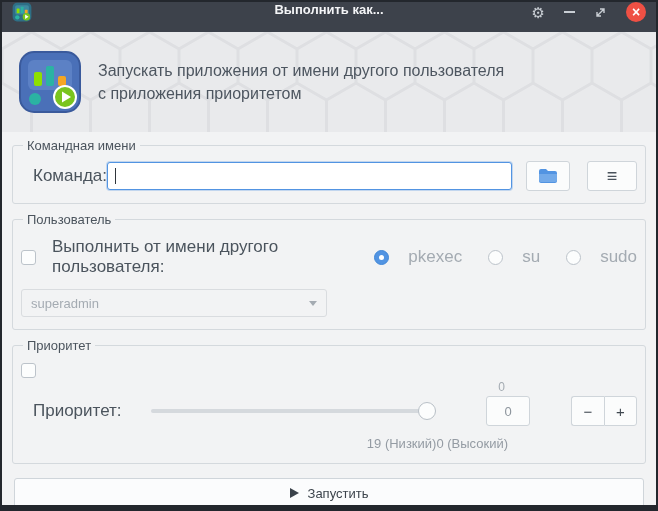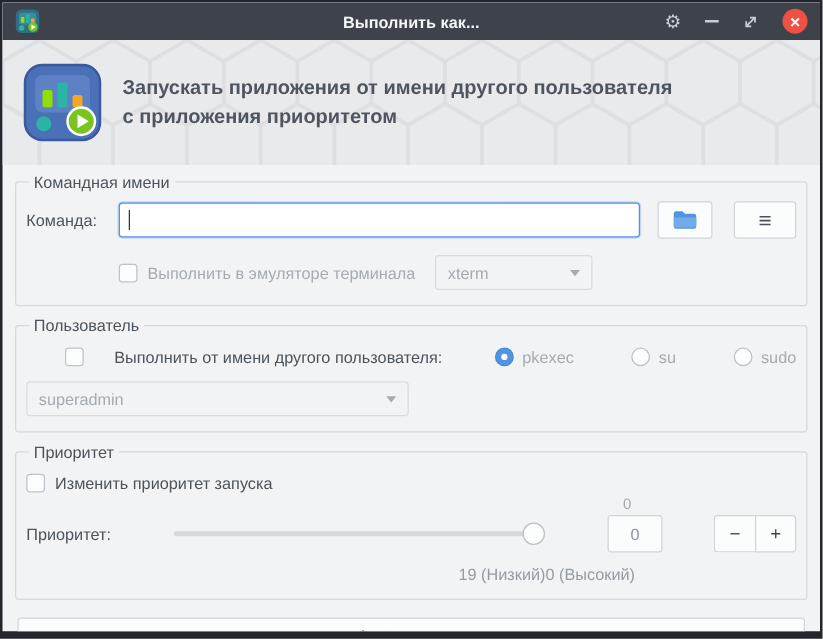--- a/index.html
+++ b/index.html
@@ -16,21 +16,21 @@
     background: #f2f3f4;
     position: relative;
     overflow: hidden;
   }
 
   
   .titlebar {
     height: 30px;
     background: #3d424b;
     display: flex;
-    align-items: center;
+    align-items: flex-start;
     padding: 0 10px;
     position: relative;
   }
   .tb-title {
     position: absolute;
     left: 0; right: 0;
     text-align: center;
     color: #f4f5f7;
     font-size: 13px;
     font-weight: bold;
@@ -63,41 +63,41 @@
     display: flex;
     align-items: center;
     gap: 16px;
     padding: 0 16px;
     overflow: hidden;
   }
   .hexbg { position: absolute; inset: 0; }
   .header-inner { position: relative; display: flex; align-items: center; gap: 16px; }
   .header-title {
     font-size: 16px;
-    font-weight: bold;
+    font-weight: normal;
     color: #4d5660;
     line-height: 1.45;
   }
 
   
   fieldset {
     border: 1px solid #d4d9dd;
     border-radius: 3px;
     margin: 6px 10px 0;
     padding: 2px 8px 12px;
   }
   fieldset.mt8 { margin-top: 8px; }
   legend {
     font-size: 13px;
     color: #4b545d;
     padding: 0 4px;
     margin-left: 2px;
   }
   .row { display: flex; align-items: center; }
-  .lbl { font-size: 13px; color: #4b545d; }
+  .lbl { font-size: 17px; color: #4b545d; margin-left: 12px; }
   .dis { color: #a4abb2; }
 
   
   .cmd-row { margin-top: 6px; }
   .cmd-label { width: 74px; flex: none; }
   .input-wrap { flex: 1; position: relative; }
   .cmd-input {
     width: 100%;
     height: 28px;
     border: 1px solid #5294e2;
@@ -146,21 +146,21 @@
   .combo .arrow {
     margin-left: auto;
     width: 0; height: 0;
     border-left: 4px solid transparent;
     border-right: 4px solid transparent;
     border-top: 5px solid #a4abb2;
   }
   .term-combo { width: 126px; margin-left: 8px; }
 
   
-  .user-row1 { margin-top: 8px; gap: 24px; justify-content: flex-end; }
+  .user-row1 { margin-top: 8px; gap: 4px; justify-content: flex-end; }
   .radio-item { display: flex; align-items: center; gap: 7px; margin-left: 22px; }
   .radio-item.first { margin-left: 18px; }
   .radio {
     width: 15px; height: 15px;
     border: 1px solid #bcc3ca;
     border-radius: 50%;
     background: #fcfdfd;
     flex: none;
     cursor: default;
   }
@@ -308,28 +308,20 @@
       <button class="toolbtn folder-btn">
         <svg width="20" height="16" viewBox="0 0 20 16">
           <path d="M1 3 a2 2 0 0 1 2 -2 h5 l2 2 h7 a2 2 0 0 1 2 2 v8 a2 2 0 0 1 -2 2 h-14 a2 2 0 0 1 -2 -2 Z" fill="#5294e2"></path>
           <path d="M1 6 h18 v6 a2 2 0 0 1 -2 2 h-14 a2 2 0 0 1 -2 -2 Z" fill="#73aae9"></path>
         </svg>
       </button>
       <button class="toolbtn menu-btn">
           <span>≡</span>
         </button>
     </div>
-    <div class="row term-row">
-      <span class="cb"></span>
-      <span class="lbl dis">Выполнить в эмуляторе терминала</span>
-      <div class="combo term-combo">
-        <span>xterm</span>
-        <span class="arrow"></span>
-      </div>
-    </div>
   </fieldset>
 
   <fieldset class="mt8">
     <legend>Пользователь</legend>
     <div class="row user-row1">
       <span class="cb"></span>
       <span class="lbl">Выполнить от имени другого пользователя:</span>
       <span class="radio-item first">
         <span class="radio sel"></span>
         <span class="lbl dis">pkexec</span>
@@ -348,21 +340,20 @@
         <span>superadmin</span>
         <span class="arrow"></span>
       </div>
     </div>
   </fieldset>
 
   <fieldset class="mt8">
     <legend>Приоритет</legend>
     <div class="row pr-row1">
       <span class="cb"></span>
-      <span class="lbl">Изменить приоритет запуска</span>
     </div>
     <div class="tick-row">
       <span class="tick">0</span>
     </div>
     <div class="row pr-row3">
       <span class="lbl pr-label">Приоритет:</span>
       <div class="slider">
         <div class="track"></div>
         <div class="handle"></div>
       </div>

